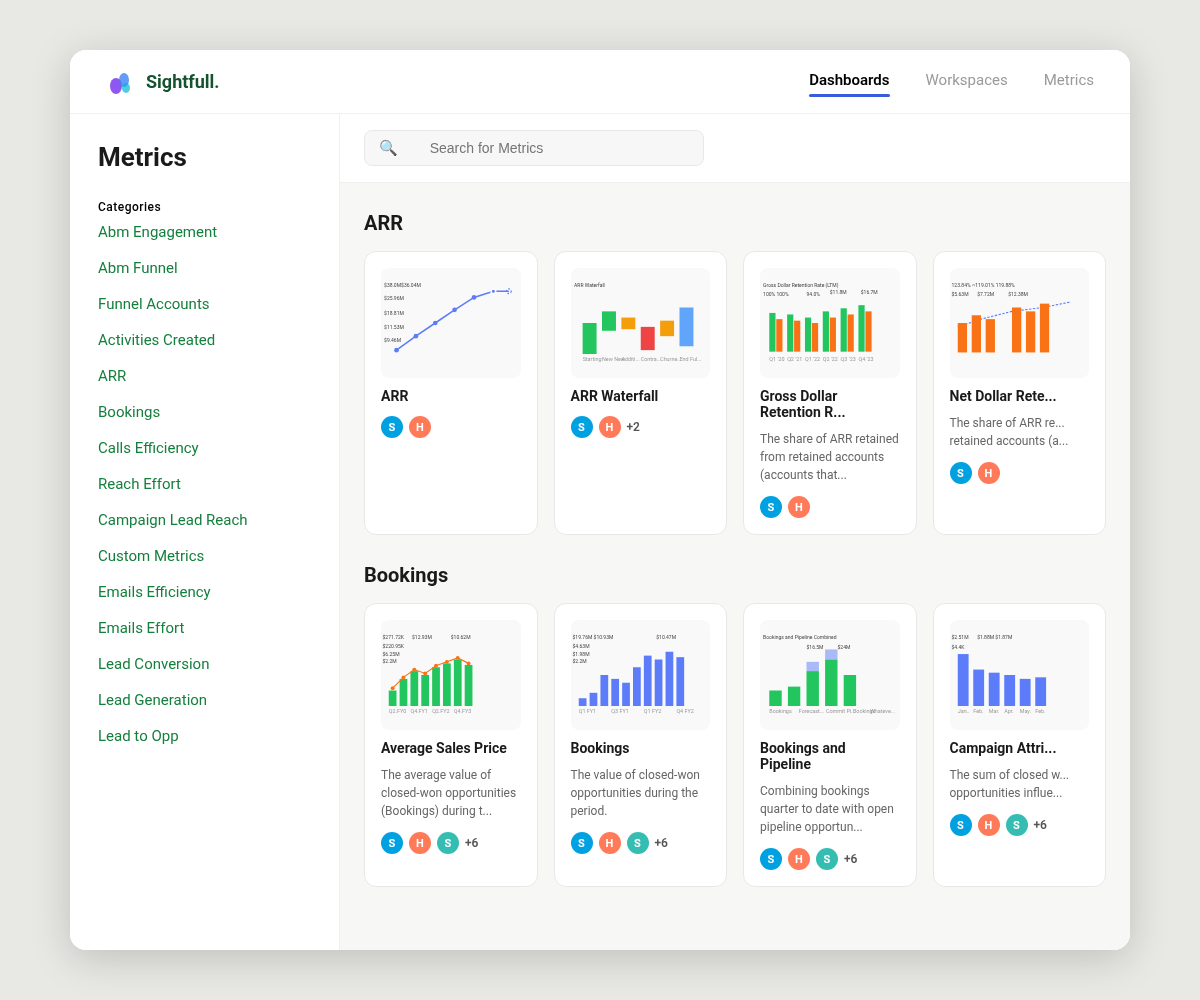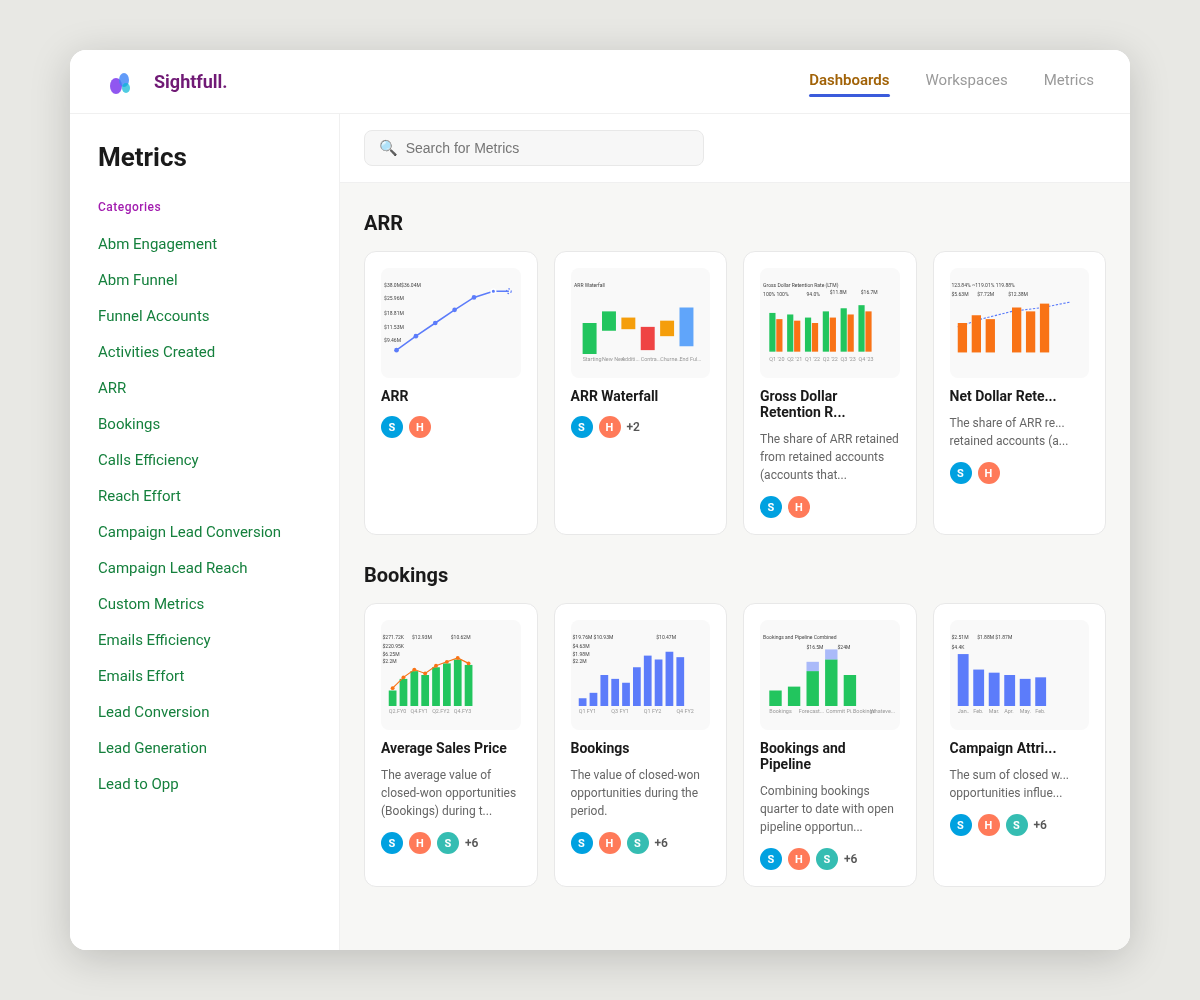--- a/index.html
+++ b/index.html
@@ -28,44 +28,44 @@
       align-items: center;
       padding: 0 36px;
       height: 64px;
       border-bottom: 1px solid #f0f0f0;
       background: #fff;
       flex-shrink: 0;
     }
     .logo {
       display: flex;
       align-items: center;
-      gap: 20px;
+      gap: 12px;
       font-weight: 700;
       font-size: 18px;
-      color: #701a75;
+      color: #14532d;
       margin-right: auto;
     }
     .logo-icon {
       width: 28px;
       height: 28px;
     }
     .nav {
       display: flex;
       gap: 36px;
       align-items: center;
     }
     .nav-item {
       font-size: 15px;
       color: #9a9a9a;
       cursor: pointer;
       padding-bottom: 4px;
       position: relative;
     }
     .nav-item.active {
-      color: #a16207;
+      color: #000000;
       font-weight: 600;
     }
     .nav-item.active::after {
       content: '';
       position: absolute;
       bottom: -4px;
       left: 0;
       right: 0;
       height: 3px;
       background: #3b5bdb;
@@ -87,23 +87,22 @@
       overflow-y: auto;
     }
     .sidebar-title {
       font-size: 26px;
       font-weight: 700;
       color: #1a1a1a;
       margin-bottom: 28px;
     }
     .sidebar-category-label {
       font-size: 12px;
-      color: #a21caf;
+      color: #000000;
       font-weight: 500;
-      margin-bottom: 12px;
       letter-spacing: 0.04em;
     }
     .sidebar-item {
       font-size: 15px;
       color: #15803d;
       padding: 9px 0;
       cursor: pointer;
       border-radius: 6px;
     }
     
@@ -132,20 +131,21 @@
       padding: 8px 14px;
       width: 340px;
     }
     .search-input-wrap input {
       border: none;
       background: transparent;
       font-size: 14px;
       color: #be185d;
       outline: none;
       width: 100%;
+      margin-left: 24px;
     }
     .search-icon-text {
       color: #aaa;
       font-size: 15px;
     }
     
     .content {
       padding: 28px 24px;
       flex: 1;
     }
@@ -253,21 +253,20 @@
       <div class="sidebar-title">Metrics</div>
       <div class="sidebar-category-label">Categories</div>
       <div class="sidebar-item">Abm Engagement</div>
       <div class="sidebar-item">Abm Funnel</div>
       <div class="sidebar-item">Funnel Accounts</div>
       <div class="sidebar-item">Activities Created</div>
       <div class="sidebar-item">ARR</div>
       <div class="sidebar-item">Bookings</div>
       <div class="sidebar-item">Calls Efficiency</div>
       <div class="sidebar-item">Reach Effort</div>
-      <div class="sidebar-item">Campaign Lead Conversion</div>
       <div class="sidebar-item">Campaign Lead Reach</div>
       <div class="sidebar-item">Custom Metrics</div>
       <div class="sidebar-item">Emails Efficiency</div>
       <div class="sidebar-item">Emails Effort</div>
       <div class="sidebar-item">Lead Conversion</div>
       <div class="sidebar-item">Lead Generation</div>
       <div class="sidebar-item">Lead to Opp</div>
     </div>
 
     <div class="main">

